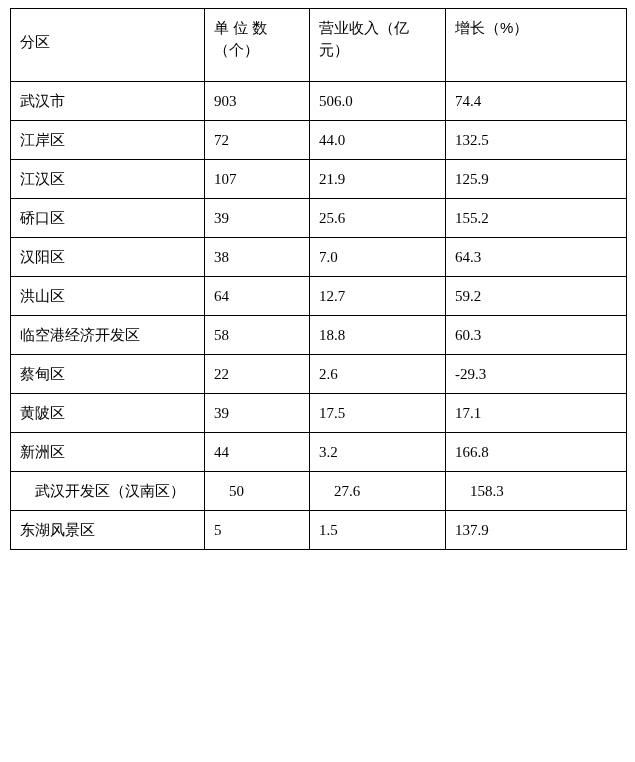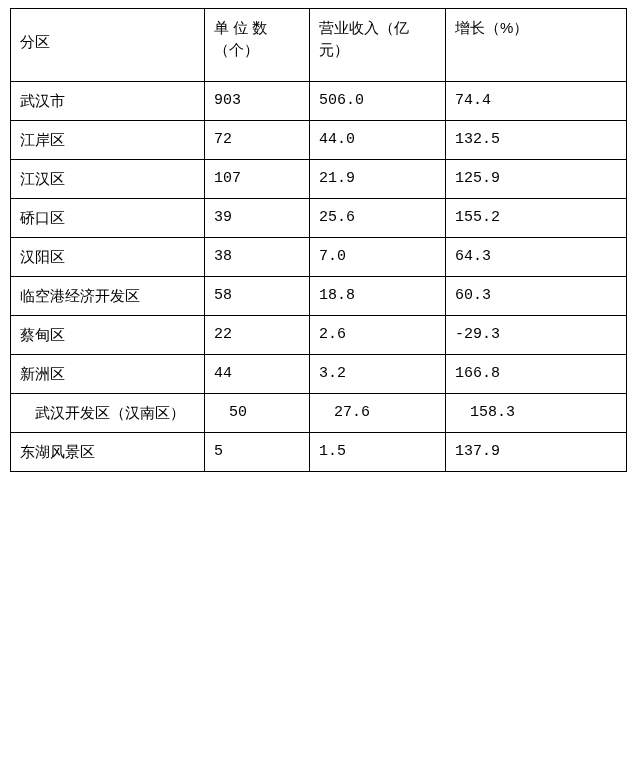--- a/index.html
+++ b/index.html
@@ -60,21 +60,21 @@
     white-space: normal;
   }
   tr.tall td {
     height: 56px;
     padding-left: 24px;
   }
   tr.tall td.cell-label {
     vertical-align: middle;
   }
   .num {
-    font-family: Liberation Mono, monospace;
+    font-family: Liberation Serif, serif;
   }
 </style>
 </head>
 <body>
 
 <div class="sheet">
   <table class="data-table">
     <colgroup>
       <col class="c0">
         <col class="c1">
@@ -114,30 +114,42 @@
         <td class="num">25.6</td>
         <td class="num">155.2</td>
       </tr>
       <tr>
         <td class="cell-label">汉阳区</td>
         <td class="num">38</td>
         <td class="num">7.0</td>
         <td class="num">64.3</td>
       </tr>
       <tr>
+        <td class="cell-label">洪山区</td>
+        <td class="num">64</td>
+        <td class="num">12.7</td>
+        <td class="num">59.2</td>
+      </tr>
+      <tr>
         <td class="cell-label">临空港经济开发区</td>
         <td class="num">58</td>
         <td class="num">18.8</td>
         <td class="num">60.3</td>
       </tr>
       <tr>
         <td class="cell-label">蔡甸区</td>
         <td class="num">22</td>
         <td class="num">2.6</td>
         <td class="num">-29.3</td>
+      </tr>
+      <tr>
+        <td class="cell-label">黄陂区</td>
+        <td class="num">39</td>
+        <td class="num">17.5</td>
+        <td class="num">17.1</td>
       </tr>
       <tr>
         <td class="cell-label">新洲区</td>
         <td class="num">44</td>
         <td class="num">3.2</td>
         <td class="num">166.8</td>
       </tr>
       <tr class="tall">
         <td class="cell-label">武汉开发区（汉南区）</td>
         <td class="num">50</td>

